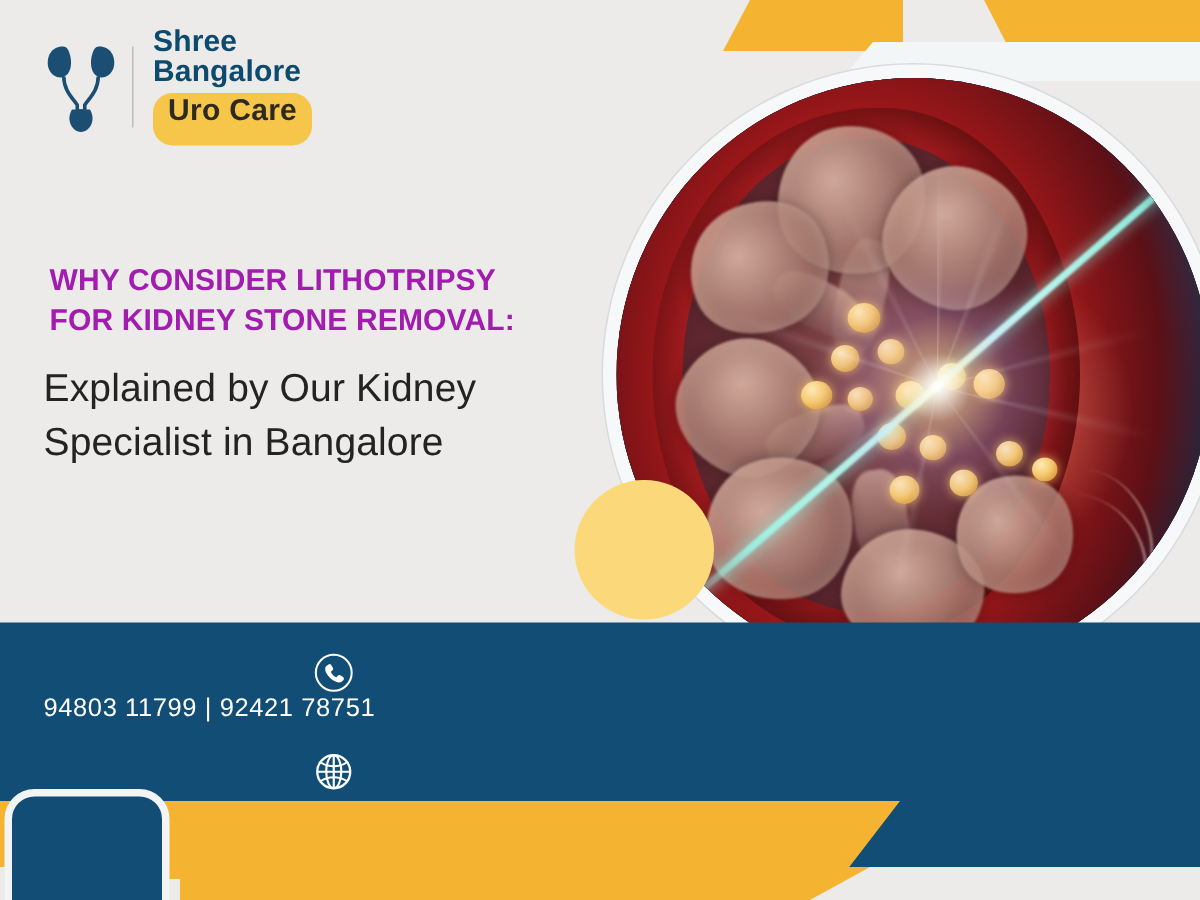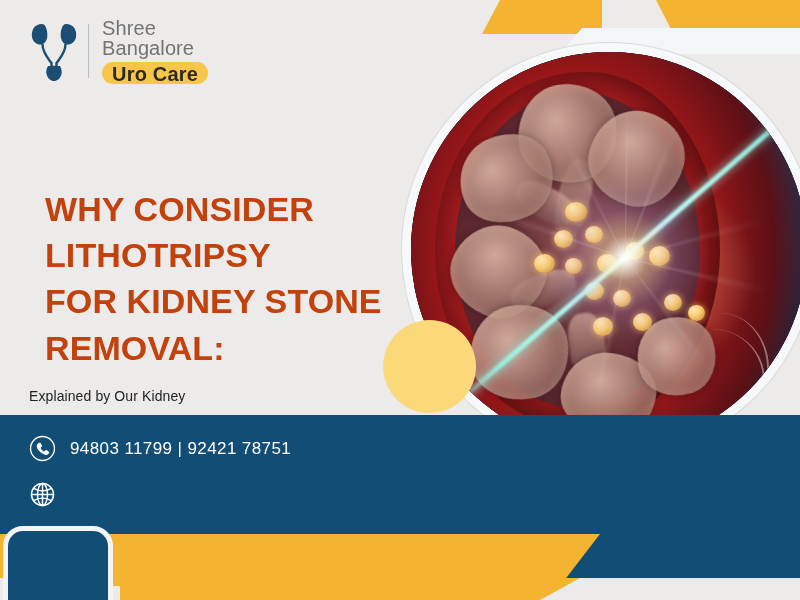--- a/index.html
+++ b/index.html
@@ -215,55 +215,55 @@
   .logo-mark { width: 52px; height: 62px; flex: none; }
   .logo-divider {
     width: 1px;
     height: 54px;
     background: #b9bcc0;
     margin: 0 13px 0 8px;
   }
   .logo-words { line-height: 1.02; }
   .logo-line {
     font-size: 20px;
-    font-weight: 400;
-    color: #737373;
+    font-weight: 700;
+    color: #0c4a6e;
     letter-spacing: 0.1px;
   }
   .logo-pill {
     display: inline-block;
     margin-top: 3px;
-    padding: 2px 10px 0 10px;
+    padding: 2px 10px 13px 10px;
     background: #F5C64A;
     border-radius: 13px;
     font-size: 20px;
     font-weight: 700;
     color: #2E2A22;
     letter-spacing: 0.2px;
   }
 
   
   .headline {
     position: absolute;
     left: 29px;
     top: 170px;
     width: 390px;
     z-index: 6;
   }
   .headline h1 {
-    margin: 16px;
-    font-size: 34px;
+    margin: 4px;
+    font-size: 20px;
     font-weight: 700;
     line-height: 1.36;
-    color: #c2410c;
+    color: #a21caf;
     letter-spacing: 0.1px;
   }
   .headline h2 {
     margin: 13px 0 0 0;
-    font-size: 14px;
+    font-size: 26px;
     font-weight: 400;
     line-height: 1.38;
     color: #232323;
     letter-spacing: 0.1px;
   }
 
   
   .blue-bar {
     position: absolute;
     left: 0;
@@ -274,22 +274,23 @@
     z-index: 7;
   }
   .contact {
     position: absolute;
     left: 29px;
     top: 435px;
     z-index: 9;
   }
   .contact-row {
     display: flex;
-    align-items: center;
+    align-items: flex-end;
     margin-bottom: 19px;
+    flex-direction: column;
   }
   .contact-icon {
     width: 27px;
     height: 27px;
     flex: none;
     margin-right: 14px;
   }
   .contact-text {
     font-size: 17px;
     font-weight: 400;
@@ -418,20 +419,21 @@
     </div>
   </div>
 
   <div class="headline">
     <h1>
       <span>WHY CONSIDER LITHOTRIPSY</span><br>
       <span>FOR KIDNEY STONE REMOVAL:</span>
     </h1>
     <h2>
       <span>Explained by Our Kidney</span><br>
+      <span>Specialist in Bangalore</span>
     </h2>
   </div>
 
   <div class="blue-bar"></div>
 
   <div class="contact">
     <div class="contact-row">
       <svg class="contact-icon" viewBox="0 0 28 28">
         <circle cx="14" cy="14" r="12.4" fill="none" stroke="#FFFFFF" stroke-width="1.4"></circle>
         <path d="M10.1 8.4 c0.7-0.7 1.6-0.6 2.1 0.2 l1.2 1.9 c0.4 0.7 0.3 1.3-0.3 1.8 l-0.8 0.7 c-0.2 0.2-0.2 0.4-0.1 0.7 0.5 1.3 1.8 2.7 3.1 3.3 0.3 0.1 0.5 0.1 0.7-0.1 l0.7-0.8 c0.5-0.6 1.1-0.7 1.8-0.3 l1.9 1.2 c0.8 0.5 0.9 1.4 0.2 2.1 l-0.9 0.9 c-0.8 0.8-1.9 1-3.1 0.6 -2.4-0.8-4.6-2.3-6.2-4.2 -1.4-1.6-2.2-3.1-2.3-4.6 -0.1-1 0.2-1.8 0.8-2.4 Z" fill="#FFFFFF"></path>

